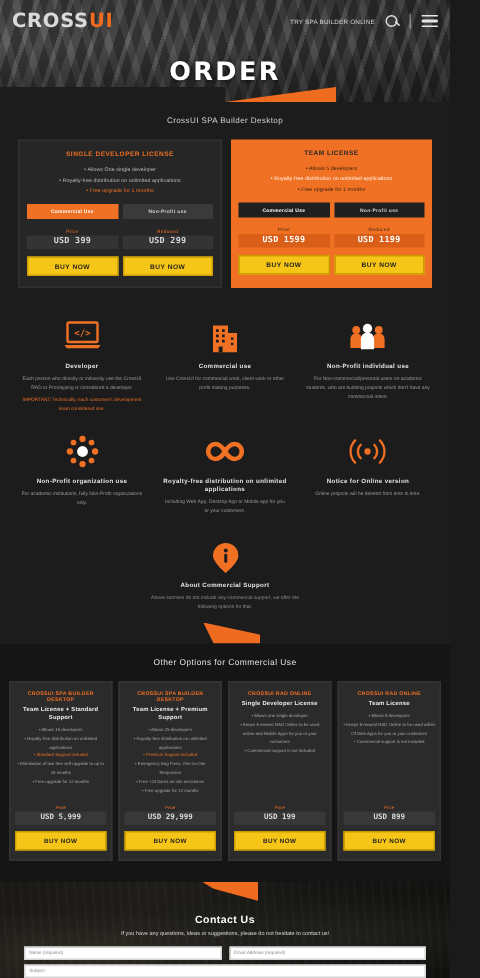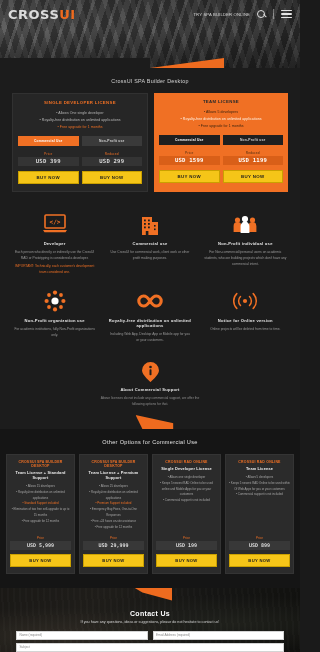--- a/index.html
+++ b/index.html
@@ -195,20 +195,21 @@
         <span class="icon-search"></span>
         <span class="nav-divider"></span>
         <span class="icon-burger">
             <span></span>
             <span></span>
             <span></span>
           </span>
       </div>
     </div>
 
+    <div class="hero-title">ORDER</div>
     <div class="hero-bottomfill"></div>
     <div class="hero-wedge"></div>
   </div>
 
   <div class="sec-main">
     <div class="sec-sub">CrossUI SPA Builder Desktop</div>
     <div class="price-row">
 
       <div class="pcard dark">
         <div class="pcard-title">SINGLE DEVELOPER LICENSE</div>

